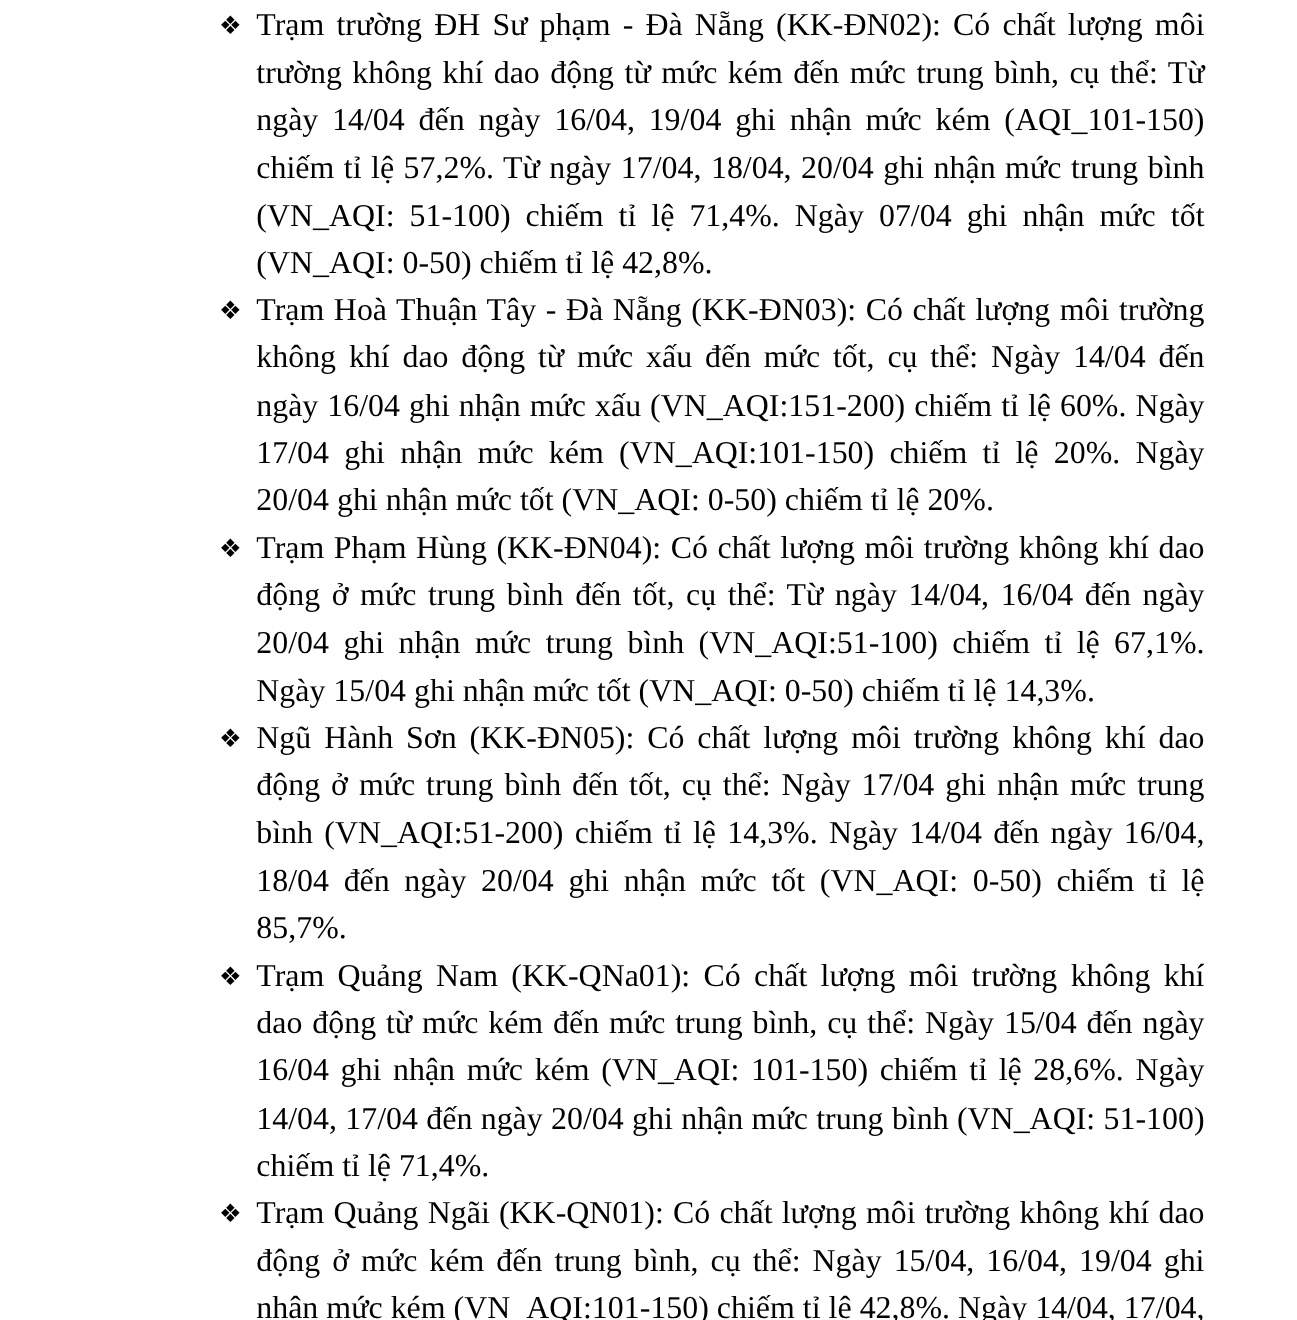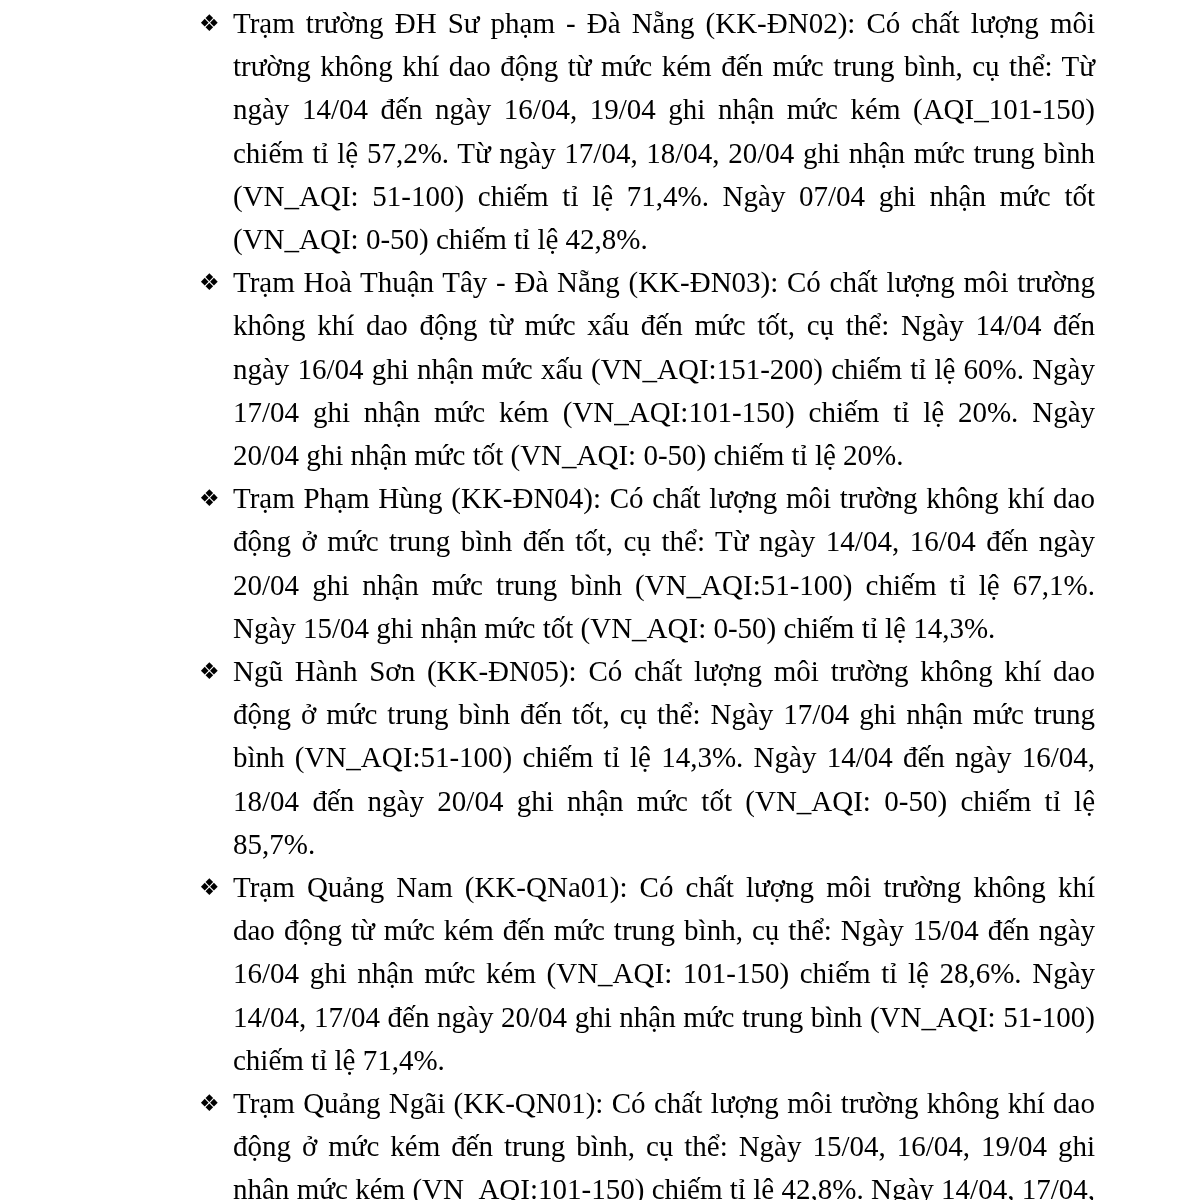--- a/index.html
+++ b/index.html
@@ -59,21 +59,21 @@
       <p>Trạm Hoà Thuận Tây - Đà Nẵng (KK-ĐN03): Có chất lượng môi trường không khí dao động từ mức xấu đến mức tốt, cụ thể: Ngày 14/04 đến ngày 16/04 ghi nhận mức xấu (VN_AQI:151-200) chiếm tỉ lệ 60%. Ngày 17/04 ghi nhận mức kém (VN_AQI:101-150) chiếm tỉ lệ 20%. Ngày 20/04 ghi nhận mức tốt (VN_AQI: 0-50) chiếm tỉ lệ 20%.</p>
     </div>
 
     <div class="item">
       <span class="marker">❖</span>
       <p>Trạm Phạm Hùng (KK-ĐN04): Có chất lượng môi trường không khí dao động ở mức trung bình đến tốt, cụ thể: Từ ngày 14/04, 16/04 đến ngày 20/04 ghi nhận mức trung bình (VN_AQI:51-100) chiếm tỉ lệ 67,1%. Ngày 15/04 ghi nhận mức tốt (VN_AQI: 0-50) chiếm tỉ lệ 14,3%.</p>
     </div>
 
     <div class="item">
       <span class="marker">❖</span>
-      <p>Ngũ Hành Sơn (KK-ĐN05): Có chất lượng môi trường không khí dao động ở mức trung bình đến tốt, cụ thể: Ngày 17/04 ghi nhận mức trung bình (VN_AQI:51-100) chiếm tỉ lệ 14,3%. Ngày 14/04 đến ngày 16/04, 18/04 đến ngày 20/04 ghi nhận mức tốt (VN_AQI: 0-50) chiếm tỉ lệ 85,7%.</p>
+      <p>Ngũ Hành Sơn (KK-ĐN05): Có chất lượng môi trường không khí dao động ở mức trung bình đến tốt, cụ thể: Ngày 17/04 ghi nhận mức trung bình (VN_AQI:51-200) chiếm tỉ lệ 14,3%. Ngày 14/04 đến ngày 16/04, 18/04 đến ngày 20/04 ghi nhận mức tốt (VN_AQI: 0-50) chiếm tỉ lệ 85,7%.</p>
     </div>
 
     <div class="item">
       <span class="marker">❖</span>
       <p>Trạm Quảng Nam (KK-QNa01): Có chất lượng môi trường không khí dao động từ mức kém đến mức trung bình, cụ thể: Ngày 15/04 đến ngày 16/04 ghi nhận mức kém (VN_AQI: 101-150) chiếm tỉ lệ 28,6%. Ngày 14/04, 17/04 đến ngày 20/04 ghi nhận mức trung bình (VN_AQI: 51-100) chiếm tỉ lệ 71,4%.</p>
     </div>
 
     <div class="item">
       <span class="marker">❖</span>
       <p>Trạm Quảng Ngãi (KK-QN01): Có chất lượng môi trường không khí dao động ở mức kém đến trung bình, cụ thể: Ngày 15/04, 16/04, 19/04 ghi nhận mức kém (VN_AQI:101-150) chiếm tỉ lệ 42,8%. Ngày 14/04, 17/04, 18/04, 20/04 ghi nhận mức trung bình (VN_AQI: 51-100) chiếm tỉ lệ 57,2%.</p>

